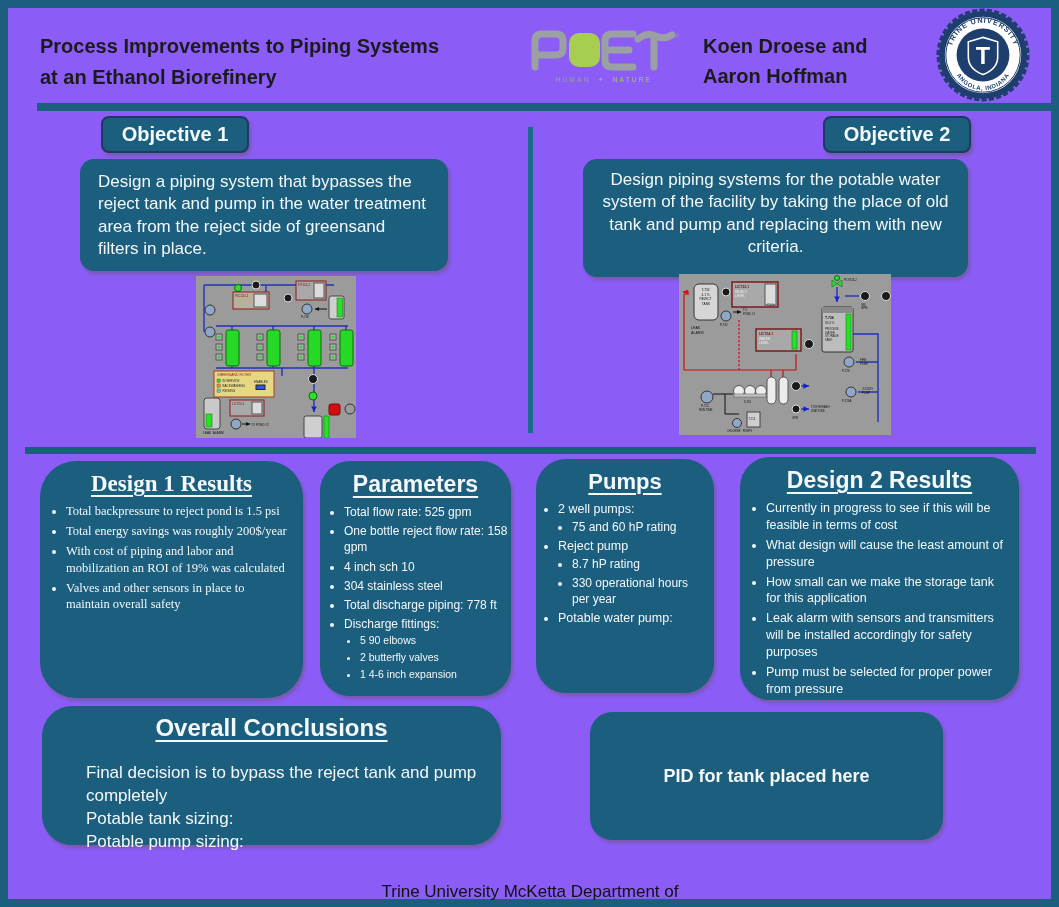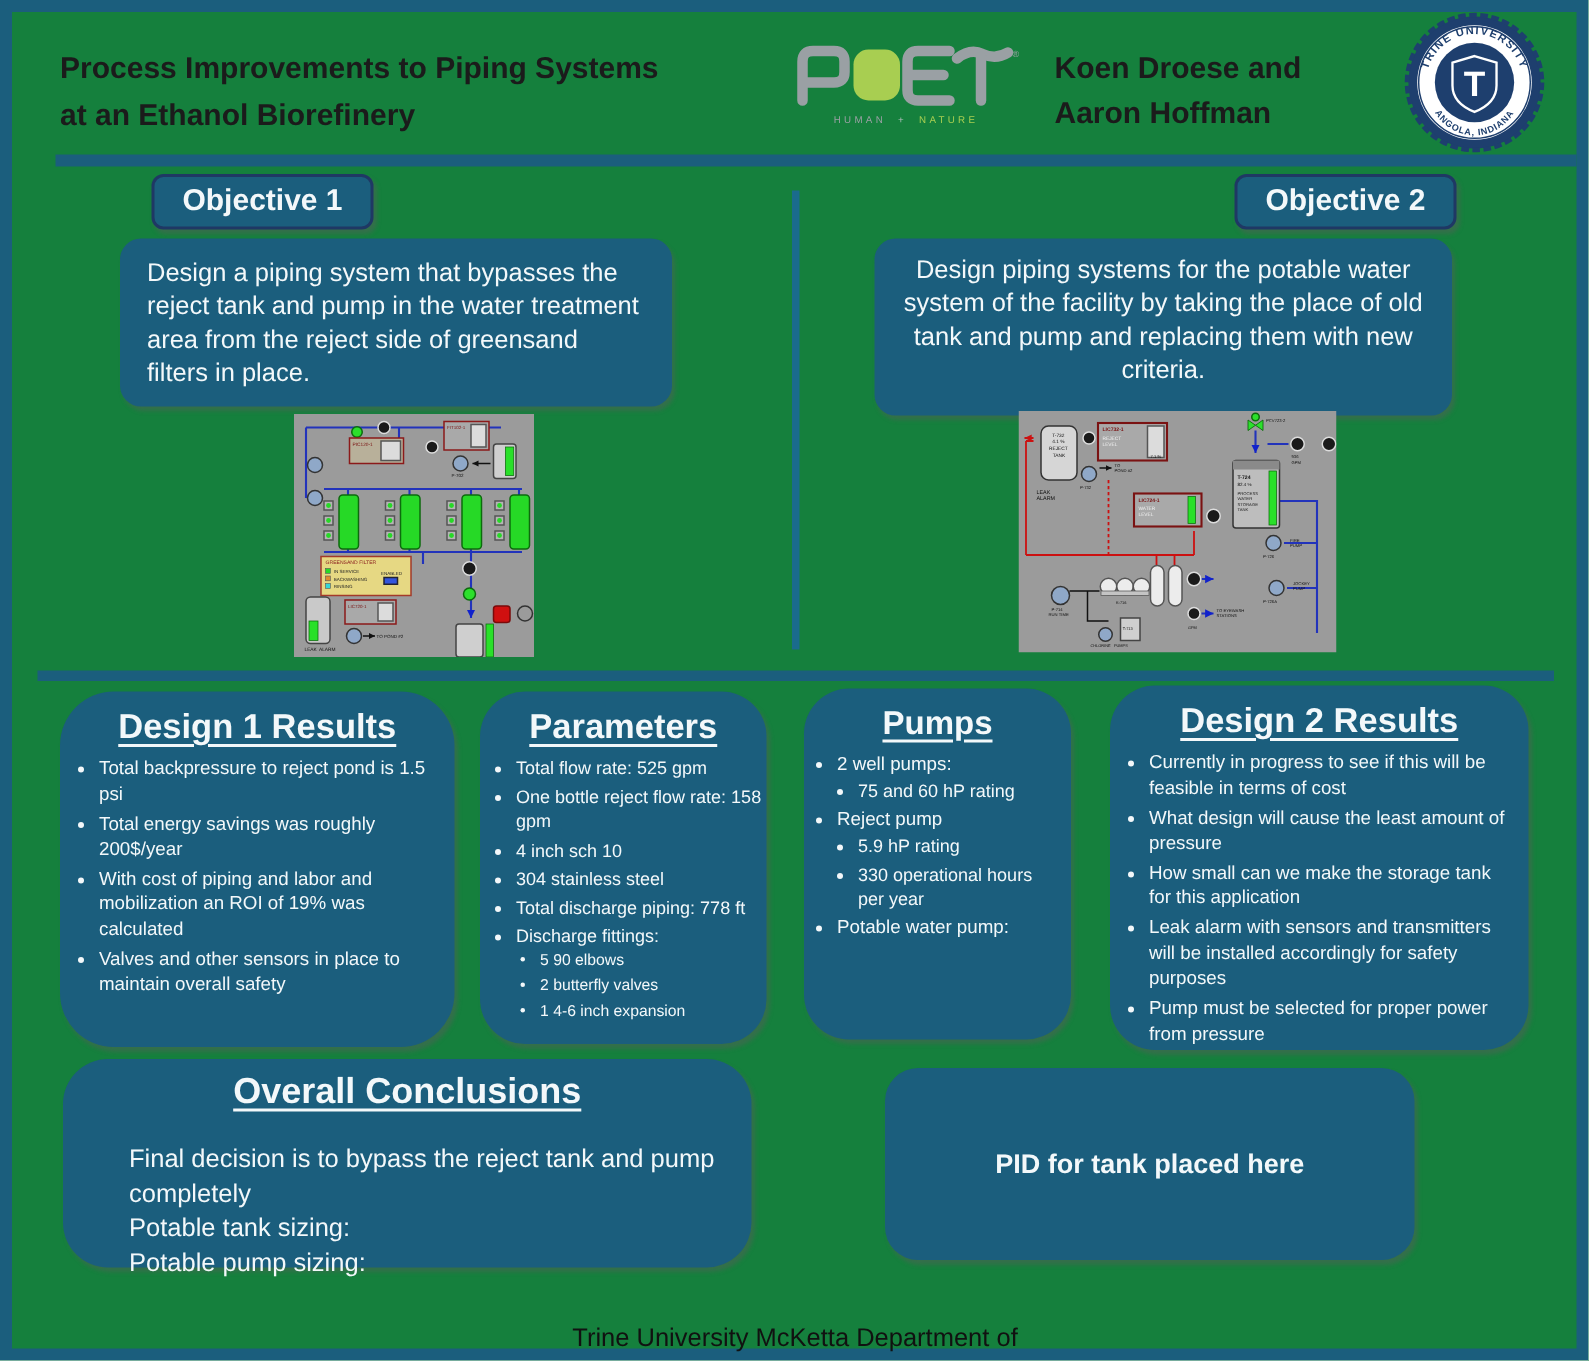--- a/index.html
+++ b/index.html
@@ -1,17 +1,17 @@
 <!DOCTYPE html>
 <html><head>
 <meta charset="utf-8">
 <style>
   html,body{margin:0;padding:0;background:#ffffff;}
   body{width:1059px;height:907px;font-family:"Liberation Sans",sans-serif;}
-  .poster{position:relative;width:1059px;height:907px;background:#15803d;
+  .poster{position:relative;width:1059px;height:907px;background:#8b5cf6;
           box-shadow:inset 0 0 0 8px #1b5e7d;overflow:hidden;}
   .abs{position:absolute;}
 
   
   .title{left:40px;top:31px;width:470px;font-size:20px;font-weight:700;color:#1b1b1b;line-height:1.55;}
   .authors{left:703px;top:31px;width:220px;font-size:20px;font-weight:700;color:#1b1b1b;line-height:1.5;}
   .logo-wrap{left:528px;top:30px;width:152px;height:58px;}
   .seal-wrap{left:936px;top:8px;width:94px;height:94px;}
   .hbar-top{left:37px;top:103px;width:1014px;height:8px;background:#1b5e7d;}
   .vdivider{left:528px;top:127px;width:5px;height:306px;background:#1a6b8d;}
@@ -26,21 +26,21 @@
   #obj2-badge{left:823px;top:116px;}
   #obj1-box{left:80px;top:159px;width:368px;height:112px;border-radius:14px;
             font-size:17px;line-height:1.32;padding:12px 18px;box-sizing:border-box;}
   #obj2-box{left:583px;top:159px;width:385px;height:118px;border-radius:14px;
             font-size:17px;line-height:1.32;padding:10px 14px;box-sizing:border-box;text-align:center;}
 
   
   .panel{box-sizing:border-box;}
   .panel h2{margin:10px 8px 6px 8px;text-align:center;font-weight:700;
             text-decoration:underline;text-underline-offset:4px;text-decoration-thickness:2px;}
-  #design1{left:40px;top:461px;width:263px;height:237px;border-radius:36px;}
+  #design1{left:40px;top:461px;width:263px;height:237px;border-radius:36px;font-family:Liberation Serif, serif;}
   #design1 h2{font-size:23px;}
   #params{left:320px;top:461px;width:191px;height:235px;border-radius:30px;}
   #params h2{font-size:23px;}
   #pumps{left:536px;top:459px;width:178px;height:234px;border-radius:30px;}
   #pumps h2{font-size:22px;}
   #design2{left:740px;top:457px;width:279px;height:243px;border-radius:30px;}
   #design2 h2{font-size:23px;}
 
   ul.bullets{margin:4px 0 0 0;padding:0 12px 0 26px;font-size:12.5px;line-height:1.35;}
   ul.bullets li{margin-bottom:3px;}
@@ -448,21 +448,21 @@
     <ul class="bullets">
       <li>
         <span>2 well pumps:</span>
         <ul class="sub">
           <li>75 and 60 hP rating</li>
         </ul>
       </li>
       <li>
         <span>Reject pump</span>
         <ul class="sub">
-          <li>5.9 hP rating</li>
+          <li>8.7 hP rating</li>
           <li>330 operational hours per year</li>
         </ul>
       </li>
       <li>Potable water pump:</li>
     </ul>
   </div>
 
   <div class="abs teal panel" id="design2">
     <h2>Design 2 Results</h2>
     <ul class="bullets">

